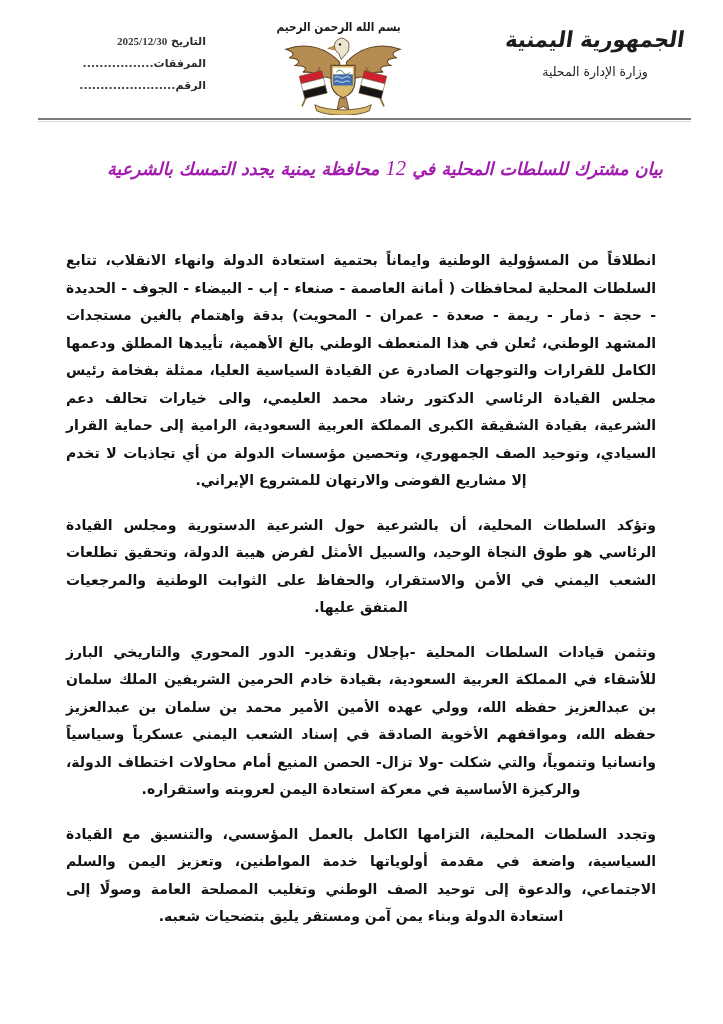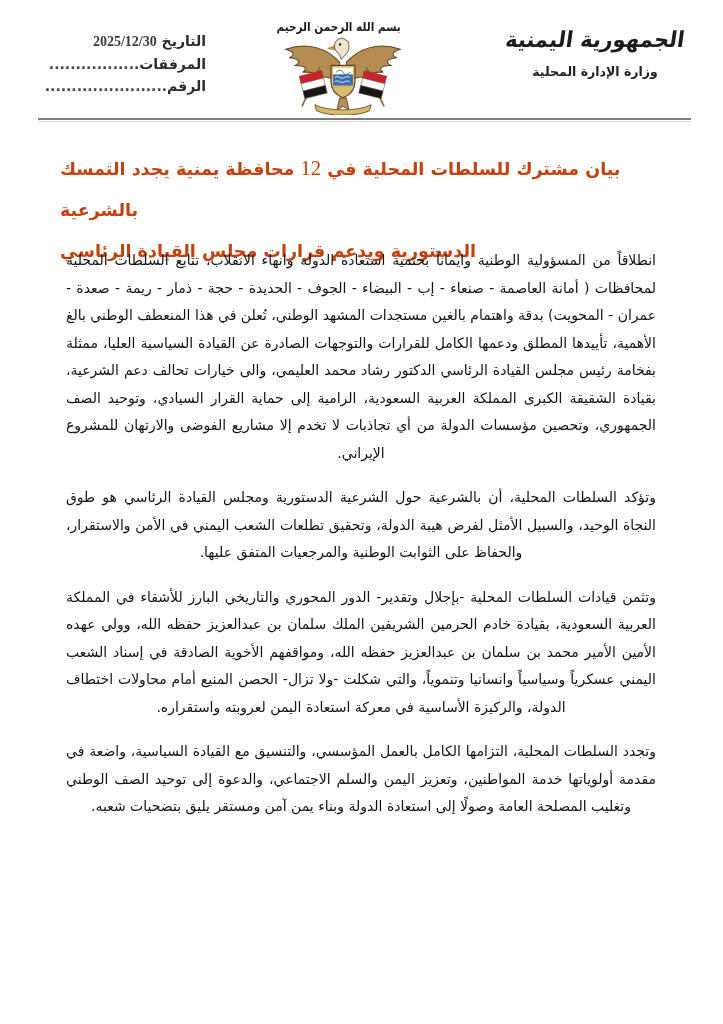--- a/index.html
+++ b/index.html
@@ -16,38 +16,38 @@
     background:#ffffff;
     overflow:hidden;
   }
 
   
   .letterhead { position:absolute; top:20px; left:0; right:0; height:100px; }
 
   .ref-block {
     position:absolute; left:26px; top:10px; width:180px;
     direction:rtl; text-align:right;
-    font-size:14px; font-weight:bold; color:#2b2b2b;
+    font-size:11px; font-weight:bold; color:#2b2b2b;
     line-height:22px;
   }
   .ref-line { white-space:nowrap; }
   .ref-dots { letter-spacing:1px; font-weight:bold; color:#444; }
   .ref-date-value { font-family:"Liberation Serif","DejaVu Serif",serif; font-weight:bold; color:#3a3a3a; }
 
   .org-block {
     position:absolute; right:28px; top:8px; width:200px;
     text-align:center; direction:rtl;
   }
   .country-name {
     font-size:21px; font-weight:bold; color:#1c1c1c;
     transform:skewX(-8deg) scaleY(1.05);
     letter-spacing:-1px;
     white-space:nowrap;
   }
-  .ministry-name { font-size:12.5px; font-weight:bold; margin-top:12px; color:#222; }
+  .ministry-name { font-size:12.5px; font-weight:normal; margin-top:12px; color:#222; }
 
   .emblem-block {
     position:absolute; left:50%; top:0; transform:translateX(-50%);
     width:170px; text-align:left;
   }
   .bismillah {
     font-size:10.5px; font-weight:bold; color:#1b1b1b;
     transform:scaleY(1.15);
     white-space:nowrap;
   }
@@ -58,33 +58,33 @@
     height:2px; background:#7d7d7d; border:none; margin:0;
   }
   .rule-shadow {
     position:absolute; top:121px; left:38px; right:32px;
     height:1px; background:#d9d9d9; border:none; margin:0;
   }
 
   
   .title-block {
     position:absolute; top:148px; left:60px; right:60px;
-    text-align:left; direction:rtl;
-    font-weight:bold; font-size:17.5px; line-height:41px; color:#c2410c;
+    text-align:right; direction:rtl;
+    font-weight:bold; font-size:17.5px; line-height:41px; color:#a21caf;font-style:italic;
   }
   .num {
     font-family:"Liberation Serif","DejaVu Serif",serif;
     font-weight:400; font-size:1.18em;
   }
 
   
   .body-block {
     position:absolute; top:247px; left:66px; right:67px;
     direction:rtl;
-    font-size:14px; font-weight:normal; line-height:27.5px;
+    font-size:14px; font-weight:bold; line-height:27.5px;
     color:#121212;
   }
   .body-p {
     margin:0 0 17px 0;
     text-align:justify;
     text-align-last:center;
   }
 
   
   .footer-block {
@@ -161,21 +161,20 @@
 
   <hr class="rule">
   <hr class="rule-shadow">
 
   <section class="title-block">
     <div>
       <span>بيان مشترك للسلطات المحلية في</span>
       <span class="num">12</span>
       <span>محافظة يمنية يجدد التمسك بالشرعية</span>
     </div>
-    <div>الدستورية ويدعم قرارات مجلس القيادة الرئاسي</div>
   </section>
 
   <main class="body-block">
     <p class="body-p">انطلاقاً من المسؤولية الوطنية وايماناً بحتمية استعادة الدولة وانهاء الانقلاب، تتابع السلطات المحلية لمحافظات ( أمانة العاصمة - صنعاء - إب - البيضاء - الجوف - الحديدة - حجة - ذمار - ريمة - صعدة - عمران - المحويت) بدقة واهتمام بالغين مستجدات المشهد الوطني، تُعلن في هذا المنعطف الوطني بالغ الأهمية، تأييدها المطلق ودعمها الكامل للقرارات والتوجهات الصادرة عن القيادة السياسية العليا، ممثلة بفخامة رئيس مجلس القيادة الرئاسي الدكتور رشاد محمد العليمي، والى خيارات تحالف دعم الشرعية، بقيادة الشقيقة الكبرى المملكة العربية السعودية، الرامية إلى حماية القرار السيادي، وتوحيد الصف الجمهوري، وتحصين مؤسسات الدولة من أي تجاذبات لا تخدم إلا مشاريع الفوضى والارتهان للمشروع الإيراني.</p>
     <p class="body-p">وتؤكد السلطات المحلية، أن بالشرعية حول الشرعية الدستورية ومجلس القيادة الرئاسي هو طوق النجاة الوحيد، والسبيل الأمثل لفرض هيبة الدولة، وتحقيق تطلعات الشعب اليمني في الأمن والاستقرار، والحفاظ على الثوابت الوطنية والمرجعيات المتفق عليها.</p>
     <p class="body-p">وتثمن قيادات السلطات المحلية -بإجلال وتقدير- الدور المحوري والتاريخي البارز للأشقاء في المملكة العربية السعودية، بقيادة خادم الحرمين الشريفين الملك سلمان بن عبدالعزيز حفظه الله، وولي عهده الأمين الأمير محمد بن سلمان بن عبدالعزيز حفظه الله، ومواقفهم الأخوية الصادقة في إسناد الشعب اليمني عسكرياً وسياسياً وانسانيا وتنموياً، والتي شكلت -ولا تزال- الحصن المنيع أمام محاولات اختطاف الدولة، والركيزة الأساسية في معركة استعادة اليمن لعروبته واستقراره.</p>
     <p class="body-p">وتجدد السلطات المحلية، التزامها الكامل بالعمل المؤسسي، والتنسيق مع القيادة السياسية، واضعة في مقدمة أولوياتها خدمة المواطنين، وتعزيز اليمن والسلم الاجتماعي، والدعوة إلى توحيد الصف الوطني وتغليب المصلحة العامة وصولًا إلى استعادة الدولة وبناء يمن آمن ومستقر يليق بتضحيات شعبه.</p>
   </main>
 
   <footer class="footer-block">

